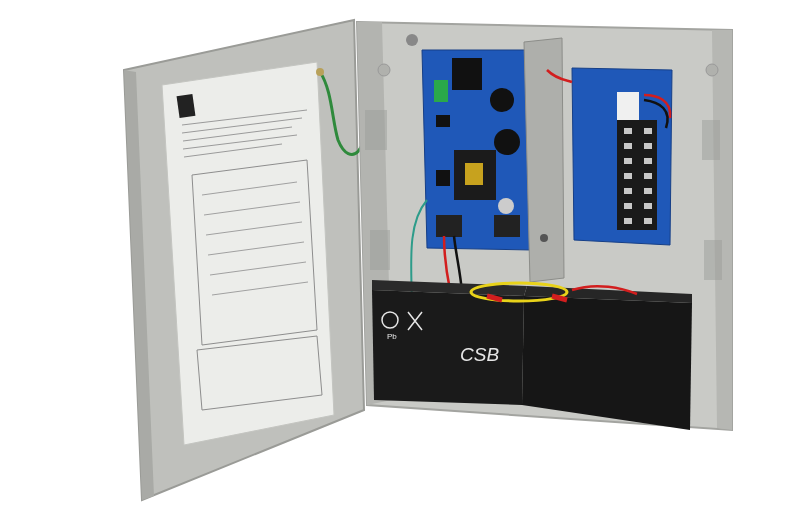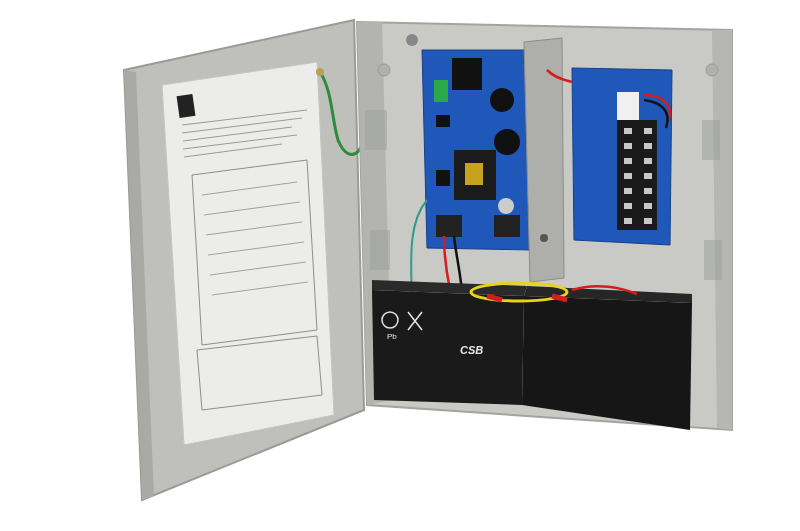--- a/index.html
+++ b/index.html
@@ -123,14 +123,14 @@
     <path d="M520,296 L535,300" stroke="#d21e1e" stroke-width="5"></path>
     <path d="M540,290 C565,282 590,288 605,294" fill="none" stroke="#d21e1e" stroke-width="2.5"></path>
 
     <g fill="none" stroke="#e6e6e6" stroke-width="1.5">
       <circle cx="358" cy="320" r="8"></circle>
       <path d="M376,312 l14,18 M390,312 l-14,18"></path>
     </g>
   </svg>
 
   <div class="batt-text" style="left:355px;top:332px;font-size:8px;">Pb</div>
-  <div class="batt-text" style="left:428px;top:344px;font-size:11px;font-weight:700;font-style:italic;">CSB</div>
+  <div class="batt-text" style="left:428px;top:344px;font-size:19px;font-weight:400;font-style:italic;">CSB</div>
 </div>
 
 </body></html>

